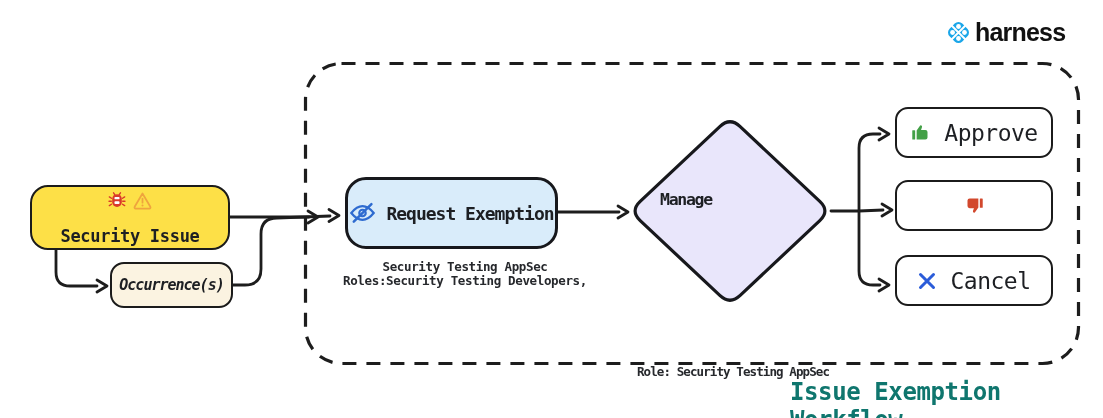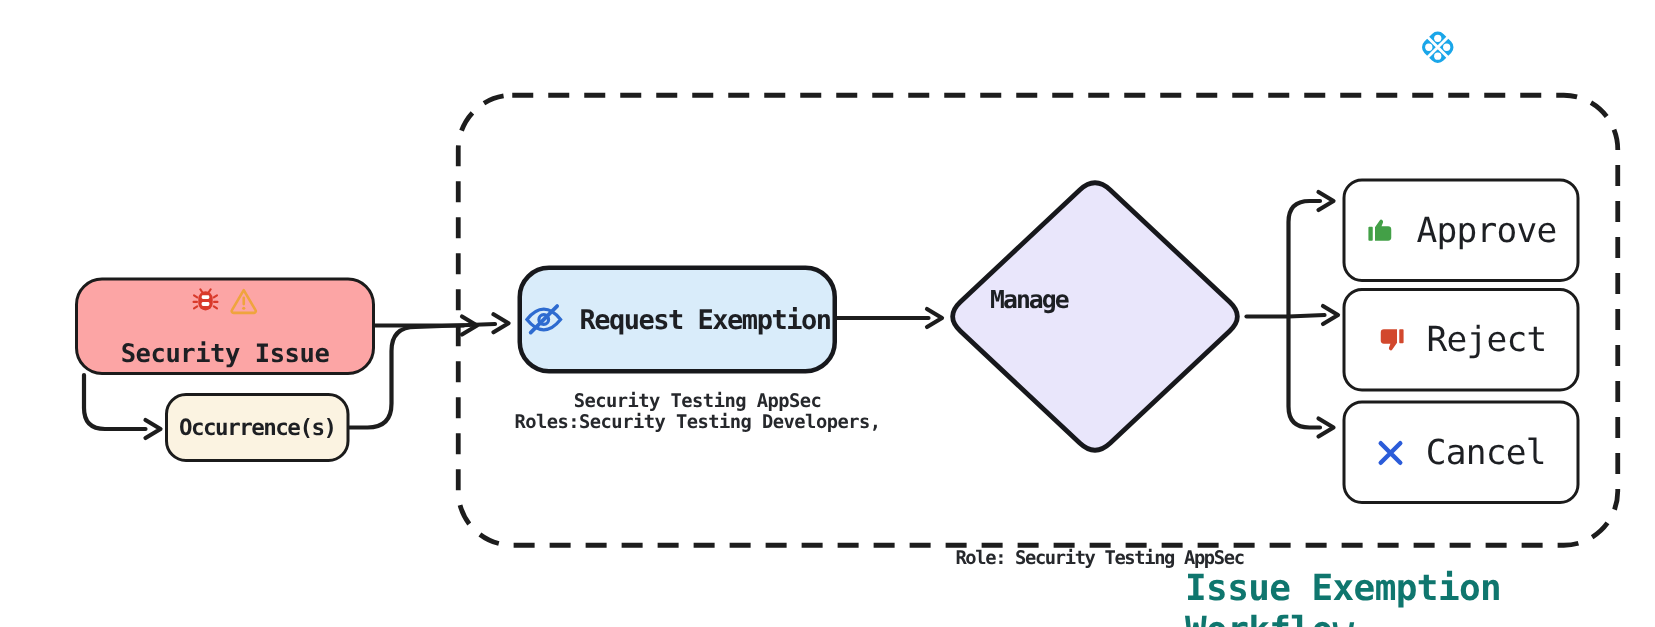--- a/index.html
+++ b/index.html
@@ -10,39 +10,39 @@
   .overlay{position:absolute;left:0;top:0;width:1103px;height:418px;z-index:0;}
   .stroke{stroke:#1d1d1d;fill:none;stroke-width:2.8;stroke-linecap:round;stroke-linejoin:round;}
   .ah{stroke:#1d1d1d;fill:none;stroke-width:2.8;stroke-linecap:round;stroke-linejoin:round;}
 
   .node{position:absolute;z-index:2;display:flex;align-items:center;justify-content:center;box-sizing:border-box;background:#fff;}
 
   .logo{position:absolute;top:18px;left:945px;display:flex;align-items:center;gap:3px;z-index:3;}
   .logo .wordmark{font-family:"Liberation Sans",sans-serif;font-weight:700;font-size:25px;letter-spacing:-0.8px;color:#111;}
 
   .security{left:30px;top:185px;width:200px;height:65px;border:2.8px solid #1b1b1b;border-radius:18px;
-    background:#fca5a5;flex-direction:column;gap:16px;padding-top:2px;margin-left:20px;}
+    background:#fde047;flex-direction:column;gap:16px;padding-top:2px;}
   .security .label{font-size:17px;letter-spacing:-0.3px;font-weight:700;}
   .icon-row{display:flex;align-items:center;gap:7px;}
 
   .occurrence{left:110px;top:262px;width:123px;height:46px;border:2.2px solid #1b1b1b;border-radius:14px;
-    background:#fbf3e1;font-size:15px;letter-spacing:-1px;font-weight:700;}
+    background:#fbf3e1;font-size:15px;letter-spacing:-1px;font-weight:700;font-style:italic;}
 
   .request{left:345px;top:177px;width:213px;height:72px;border:3px solid #17181c;border-radius:21px;
     background:#d9ecfa;gap:10px;}
   .request .label{font-size:18px;letter-spacing:-1px;font-weight:700;}
 
   .note{position:absolute;z-index:2;text-align:center;font-weight:700;color:#26282c;}
   .roles-note{left:335px;top:260px;width:260px;font-size:12.5px;letter-spacing:-0.35px;line-height:14px;}
   .role-note{left:613px;top:320px;width:240px;font-size:12.5px;letter-spacing:-0.9px;line-height:14px;margin-top:45px;}
 
   .diamond-label{position:absolute;left:660px;top:189px;width:140px;z-index:2;text-align:left;
     font-size:16.5px;letter-spacing:-1.3px;font-weight:700;line-height:22px;}
 
-  .action{width:158px;height:69px;left:895px;border:2.6px solid #1b1b1b;border-radius:13px;gap:13px;background:#fff;margin-top:12px;}
+  .action{width:158px;height:51px;left:895px;border:2.6px solid #1b1b1b;border-radius:13px;gap:13px;background:#fff;}
   .action .label{font-size:23px;letter-spacing:-0.5px;}
   .approve{top:107px;}
   .reject{top:180px;}
   .cancel{top:255px;}
 
   .caption{position:absolute;left:790px;top:378px;z-index:2;font-size:24px;font-weight:700;letter-spacing:-0.4px;color:#0f766e;}
 </style>
 </head>
 <body>
 
@@ -83,20 +83,21 @@
     <svg width="27" height="27" viewBox="0 0 24 24">
       <g>
         <rect x="4" y="4" width="16" height="16" rx="4.8" fill="#1aa6e9" transform="rotate(45 12 12)"></rect>
         <path d="M5.6 5.6 L18.4 18.4 M18.4 5.6 L5.6 18.4" stroke="#ffffff" stroke-width="1.7"></path>
         <circle cx="12" cy="6.7" r="2.15" fill="#ffffff"></circle>
         <circle cx="12" cy="17.3" r="2.15" fill="#ffffff"></circle>
         <circle cx="6.7" cy="12" r="2.15" fill="#ffffff"></circle>
         <circle cx="17.3" cy="12" r="2.15" fill="#ffffff"></circle>
       </g>
     </svg>
+    <span class="wordmark">harness</span>
   </div>
 
   <div class="node security">
     <div class="icon-row">
       <svg width="18" height="19" viewBox="0 0 24 24">
         <g stroke="#d93a2b" stroke-width="1.9" stroke-linecap="round" fill="none">
           <path d="M4.6 9 L1.8 7.2"></path>
             <path d="M4.4 13 H1.4"></path>
             <path d="M4.6 17 L1.8 18.8"></path>
           <path d="M19.4 9 L22.2 7.2"></path>
@@ -152,21 +153,20 @@
     <span class="label">Approve</span>
   </div>
 
   <div class="node action reject">
     <svg width="21" height="21" viewBox="0 0 24 24">
       <g transform="rotate(180 12 12)">
         <rect x="2.6" y="9.4" width="3.3" height="10.6" rx="0.6" fill="#d2482d"></rect>
         <path d="M7.6 20 V9.8 L11.2 4.5 Q12 3.3 13.1 4.1 Q14.1 4.9 13.7 6.1 L12.6 9 H17.6 Q20 9 20 11.4 V17.6 Q20 20 17.6 20 Z" fill="#d2482d"></path>
       </g>
     </svg>
-    <span class="label">Reject</span>
   </div>
 
   <div class="node action cancel">
     <svg width="20" height="20" viewBox="0 0 20 20">
       <path d="M3.5 3.5 L16.5 16.5 M16.5 3.5 L3.5 16.5" stroke="#2b5cd9" stroke-width="3" stroke-linecap="round" fill="none"></path>
     </svg>
     <span class="label">Cancel</span>
   </div>
 
   <div class="caption">Issue Exemption Workflow</div>

